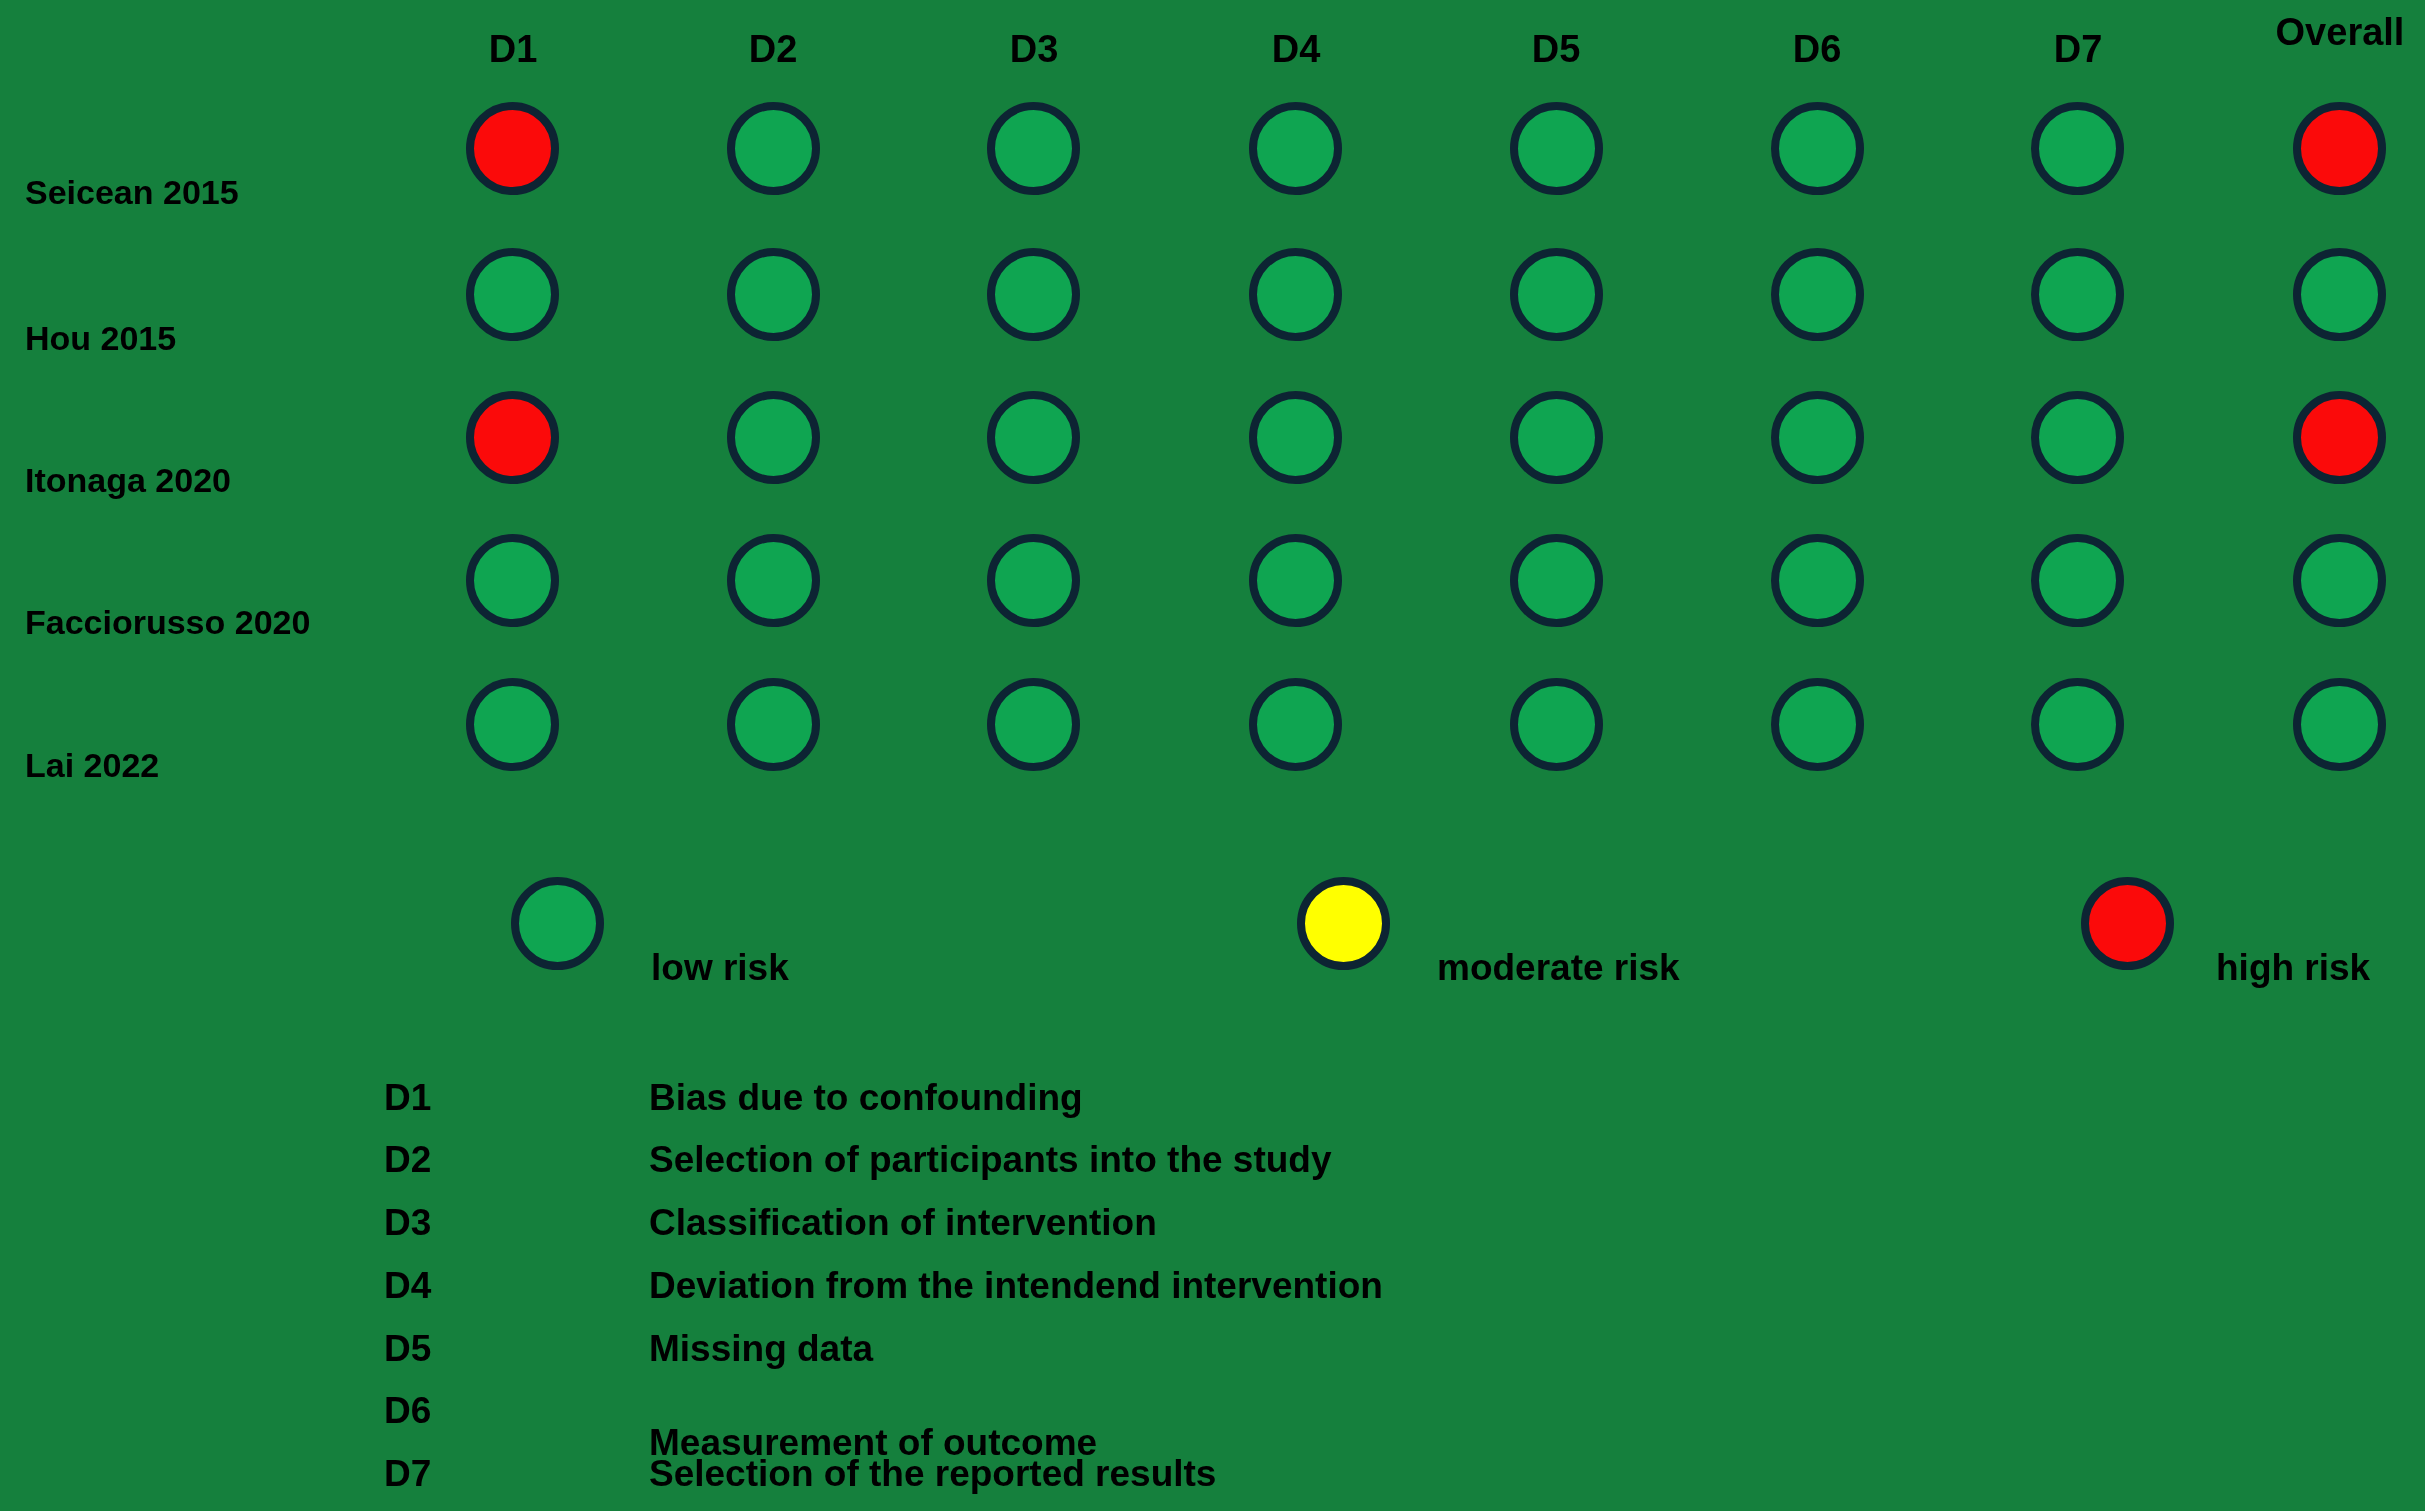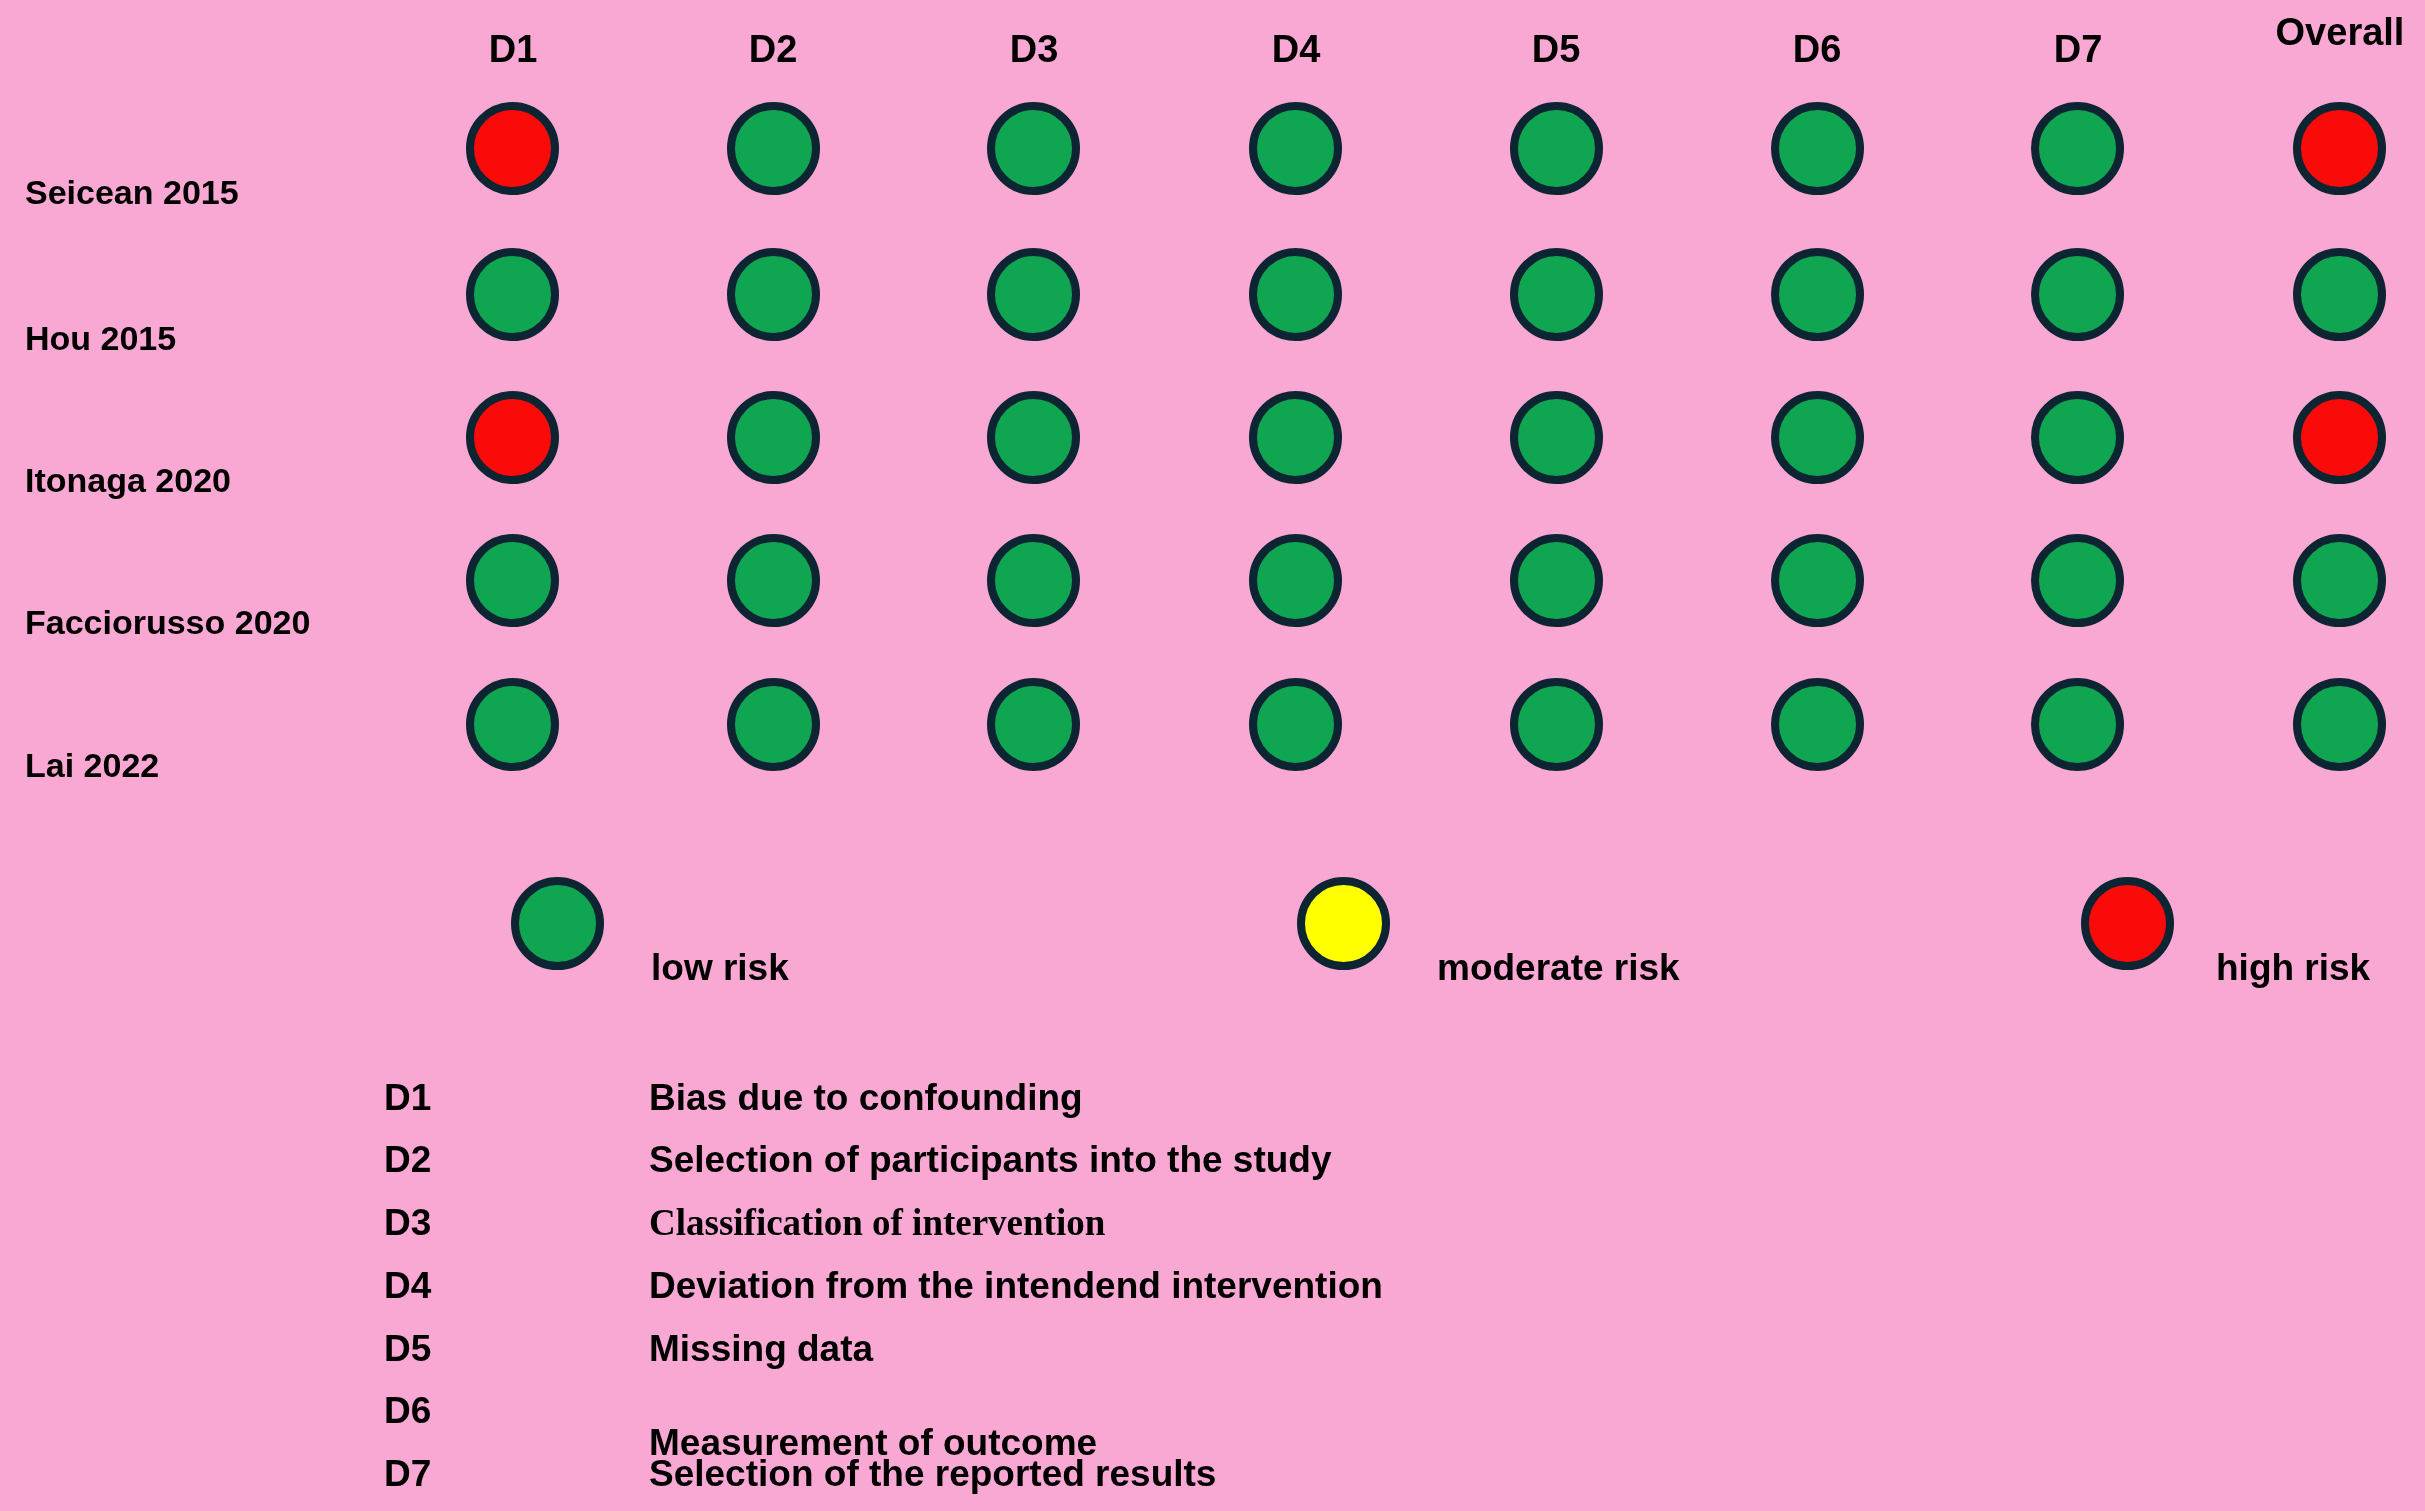--- a/index.html
+++ b/index.html
@@ -1,19 +1,19 @@
 <!DOCTYPE html>
 <html style="font-size:13px"><head>
 <meta charset="utf-8">
 <style>
   html,body{margin:0;padding:0;background:#ffffff;}
   .canvas{
     position:relative;
     width:2426px;height:1511px;
-    background:#f9a8d4;
+    background:#15803d;
     font-family:"Liberation Sans",sans-serif;
     color:#000;
     overflow:hidden;
   }
   .col-header{
     position:absolute;
     transform:translateX(-50%);
     font-size:38px;line-height:47px;font-weight:700;
     white-space:nowrap;text-align:center;
   }
@@ -122,21 +122,21 @@
       <div class="legend-label" style="left: 1437px; top: 944px;">moderate risk</div>
       <div class="legend-item-circle" style="left: 2081px; top: 877px; background: rgb(251, 10, 10); border-color: rgb(13, 36, 51);"></div>
       <div class="legend-label" style="left: 2216px; top: 944px;">high risk</div>
     </div>
   <div id="definitions">
       <div class="def-code" style="left: 384px; top: 1074px;">D1</div>
       <div class="def-text" style="left: 649px; top: 1074px;">Bias due to confounding</div>
       <div class="def-code" style="left: 384px; top: 1136px;">D2</div>
       <div class="def-text" style="left: 649px; top: 1136px;">Selection of participants into the study</div>
       <div class="def-code" style="left: 384px; top: 1199px;">D3</div>
-      <div class="def-text" style="left: 649px; top: 1199px; font-family: Liberation Serif, serif;">Classification of intervention</div>
+      <div class="def-text" style="left: 649px; top: 1199px;">Classification of intervention</div>
       <div class="def-code" style="left: 384px; top: 1262px;">D4</div>
       <div class="def-text" style="left: 649px; top: 1262px;">Deviation from the intendend intervention</div>
       <div class="def-code" style="left: 384px; top: 1325px;">D5</div>
       <div class="def-text" style="left: 649px; top: 1325px;">Missing data</div>
       <div class="def-code" style="left: 384px; top: 1387px;">D6</div>
       <div class="def-text" style="left: 649px; top: 1387px; margin-top: 32px;">Measurement of outcome</div>
       <div class="def-code" style="left: 384px; top: 1450px;">D7</div>
       <div class="def-text" style="left: 649px; top: 1450px;">Selection of the reported results</div>
     </div>
 </div>

